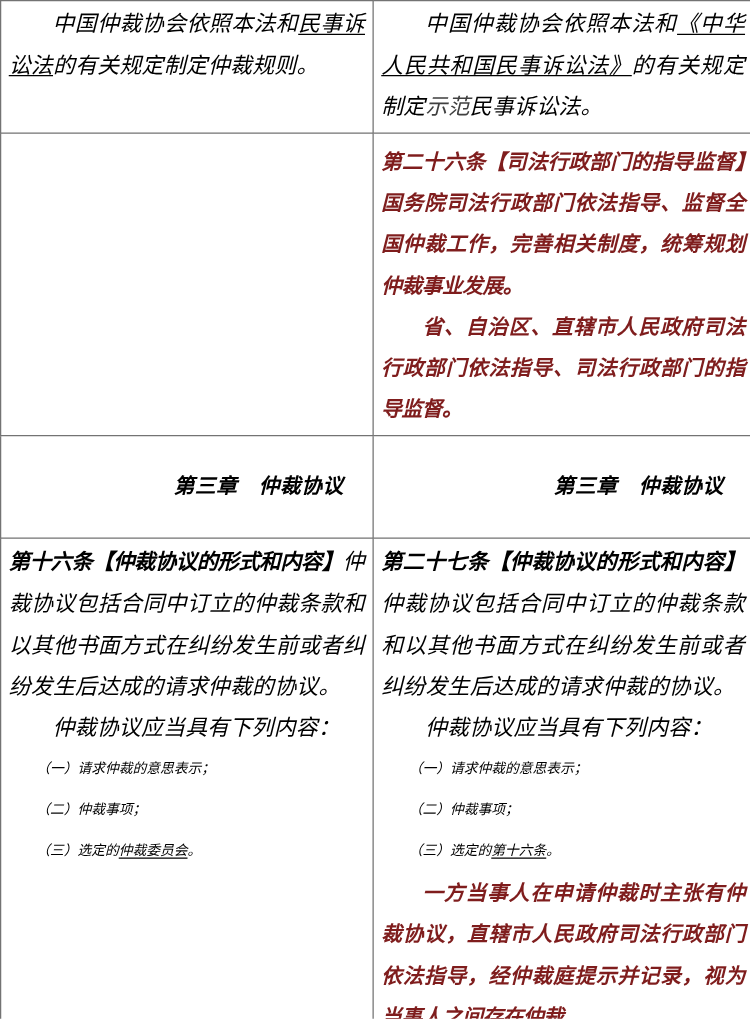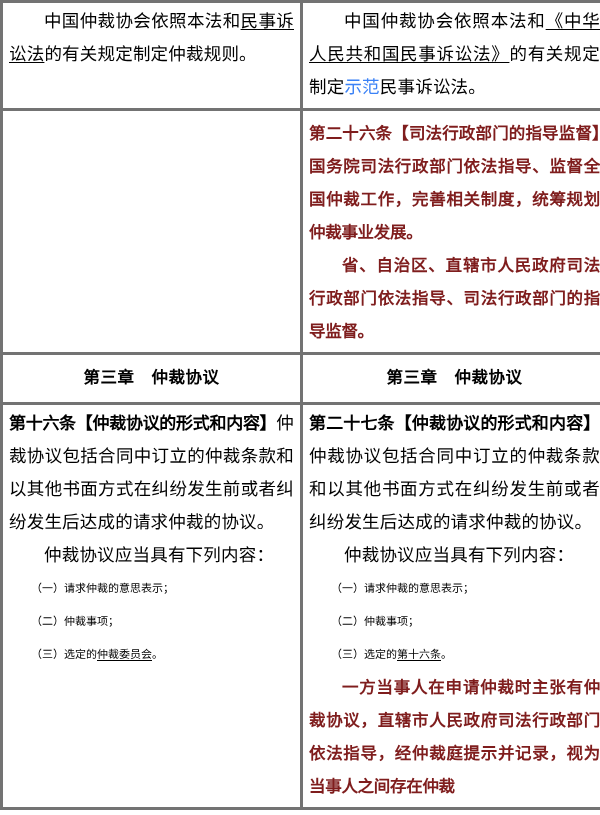--- a/index.html
+++ b/index.html
@@ -16,22 +16,23 @@
     color: #000000;
   }
 
   .doc-table {
     width: 600px;
     border-collapse: collapse;
     table-layout: fixed;
   }
   .doc-table td {
     vertical-align: top;
-    border: 3px solid #737373;
+    border: 1px solid #737373;
     padding: 0;
+    font-style: italic;
   }
   .col-left  { width: 297px; }
   .col-right { width: 303px; }
 
   .cell-inner {
     padding: 2px 6px 4px 6px;
   }
 
   
   p.para {
@@ -51,41 +52,41 @@
     font-weight: bold;
     font-family: "DejaVu Sans", "Liberation Sans", sans-serif;
     font-size: 17px;
     letter-spacing: -0.3px;
   }
 
   .u { text-decoration: underline; text-underline-offset: 2px; text-align: center; }
 
   
   .red {
-    color: #3b82f6;
+    color: #404040;
   }
   p.red-para {
     margin: 0;
     color: #7f1d1d;
     font-weight: bold;
     font-family: "DejaVu Sans", "Liberation Sans", sans-serif;
     font-size: 16.5px;
     line-height: 33px;
     letter-spacing: -0.3px;
     text-align: justify;
     text-justify: inter-ideograph;
   }
 
   
   .chapter-cell .cell-inner {
     padding: 6px 6px 8px 6px;
   }
   p.chapter {
-    margin: 0;
-    text-align: center;
+    margin: 17px;
+    text-align: right;
     font-weight: bold;
     font-family: "DejaVu Sans", "Liberation Sans", sans-serif;
     font-size: 16.5px;
     line-height: 33px;
     letter-spacing: 0.5px;
   }
 
   
   p.item {
     margin: 0;

